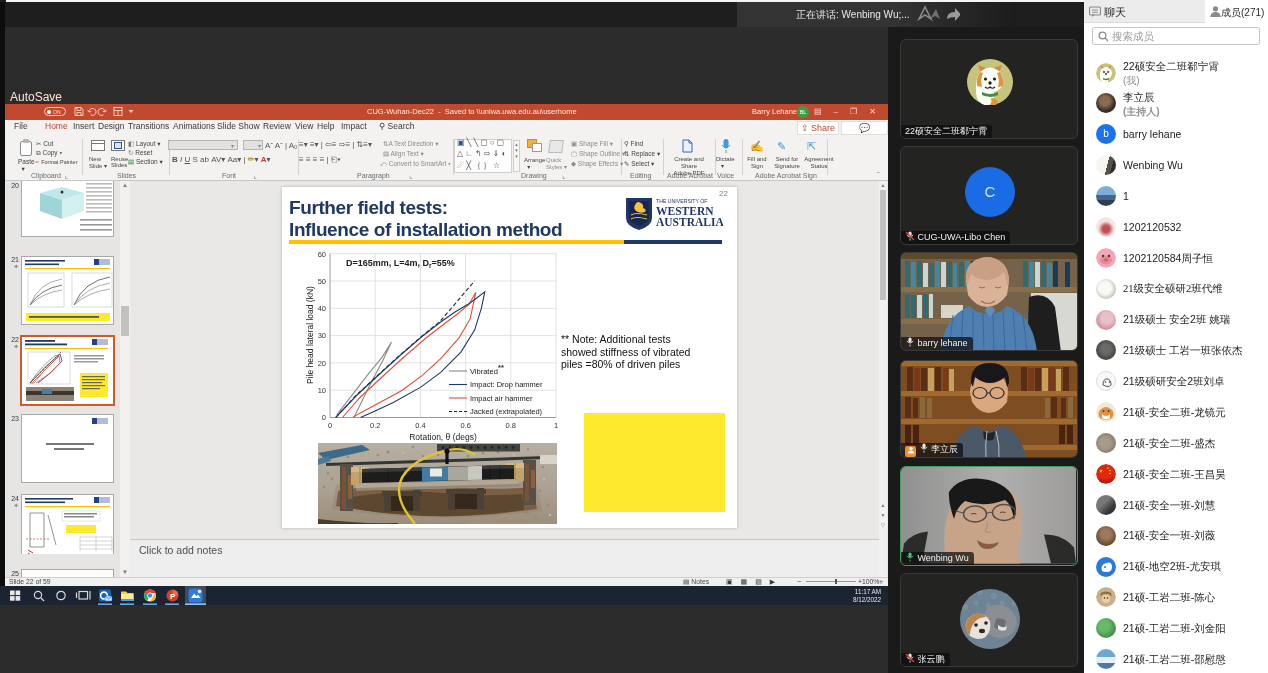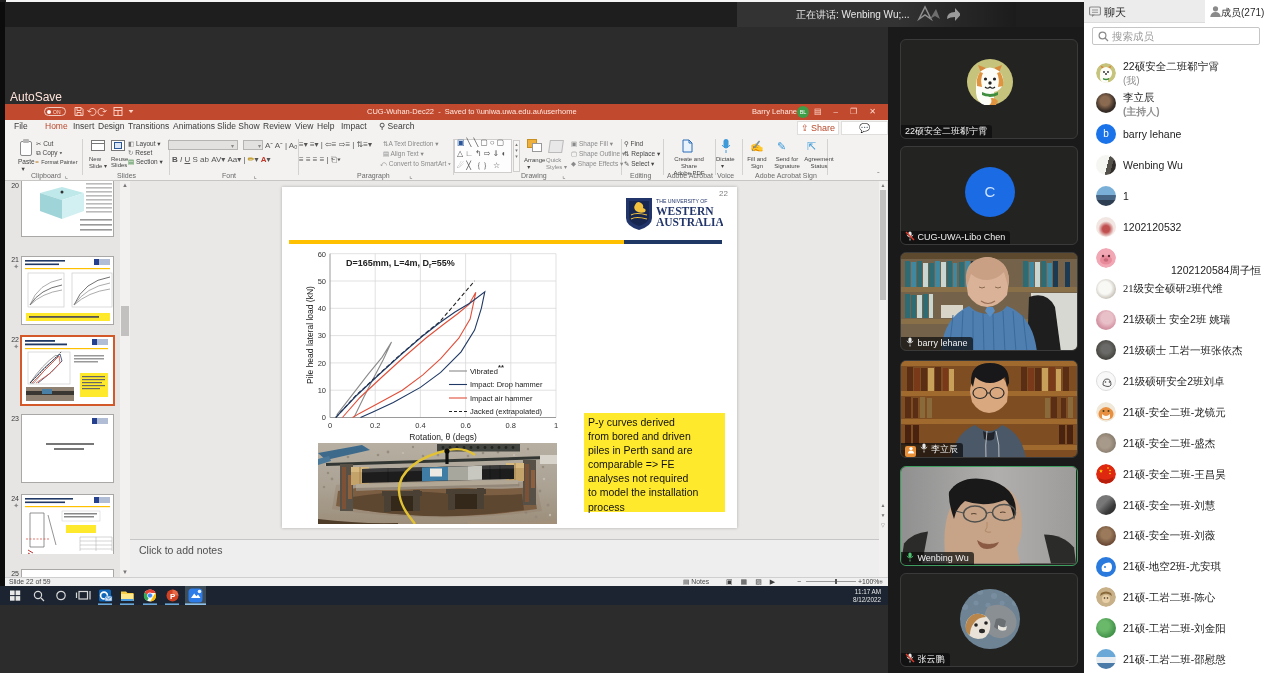--- a/index.html
+++ b/index.html
@@ -275,20 +275,21 @@
 <div class="abs" style="left:120px;top:181px;width:10px;height:9px;background:#f2f1f0;color:#777;font-size:6px;text-align:center;line-height:9px;">▲</div>
 <div class="abs" style="left:121px;top:306px;width:8px;height:30px;background:#c2c1c0;"></div>
 <div class="abs" style="left:120px;top:568px;width:10px;height:9px;background:#f2f1f0;color:#777;font-size:6px;text-align:center;line-height:9px;">▼</div>
 
 <div class="abs" style="left:879px;top:181px;width:8px;height:396px;background:#f2f1f0;"></div>
 <div class="abs" style="left:879px;top:181px;width:8px;height:8px;color:#777;font-size:5px;text-align:center;line-height:8px;">▲</div>
 <div class="abs" style="left:880px;top:190px;width:6px;height:110px;background:#c2c1c0;"></div>
 <div class="abs" style="left:879px;top:500px;width:8px;height:77px;color:#777;font-size:5px;text-align:center;line-height:10px;">▲<br>▼<br>▽</div>
 
 <div class="abs" id="slide" style="left:281.5px;top:187px;width:455px;height:341px;background:#fff;box-shadow:0 0 3px rgba(0,0,0,0.25);"></div>
+<div class="abs" style="left:289px;top:197px;color:#203864;font-size:19px;font-weight:bold;line-height:22px;letter-spacing:-0.4px;">Further field tests:<br>Influence of installation method</div>
 <div class="abs" style="left:719px;top:189px;color:#808080;font-size:8px;">22</div>
 <div class="abs" style="left:289px;top:240px;width:335px;height:3.5px;background:#ffc000;"></div>
 <div class="abs" style="left:624px;top:240px;width:98px;height:3.5px;background:#203864;"></div>
 
 <svg class="abs" style="left:623px;top:195px;" width="100" height="38" viewBox="0 0 100 38">
   <path d="M3 3 h26 v20 q0 8 -13 12 q-13 -4 -13 -12 z" fill="#22356b"></path>
   <path d="M6 6 h20 v16 q0 6 -10 9 q-10 -3 -10 -9 z" fill="#17264f"></path>
   <path d="M8 20 q5 -3 16 0 M8 24 q5 -3 16 0" stroke="#f2c23e" stroke-width="1.2" fill="none"></path>
   <path d="M12 10 q2 -5 6 -2 q3 2 2 5 q4 1 2 4 q-5 2 -9 -1 q-3 -3 -1 -6z" fill="#f2c23e"></path>
   <text x="33" y="8" fill="#22356b" font-size="5.2" font-family="Liberation Sans">THE UNIVERSITY OF</text>
@@ -332,23 +333,23 @@
         <text x="498" y="370" font-weight="bold">**</text>
     <path d="M449 384.5 h18" stroke="#1f3864" stroke-width="1.1"></path>
     <text x="470" y="387">Impact: Drop hammer</text>
     <path d="M449 398 h18" stroke="#e04f3a" stroke-width="1.1"></path>
     <text x="470" y="400.5">Impact air hammer</text>
     <path d="M449 411.5 h18" stroke="#222" stroke-width="1.1" stroke-dasharray="3 2"></path>
     <text x="470" y="414">Jacked (extrapolated)</text>
   </g>
 </svg>
 
+<div class="abs" style="left:561px;top:333px;width:135px;color:#111;font-size:10.5px;line-height:12.7px;">** Note: Additional tests showed stiffness of vibrated piles =80% of driven piles</div>
 
 <div class="abs" style="left:584px;top:413px;width:141px;height:99px;background:#ffe92d;"></div>
-<div class="abs" style="left:588px;top:415px;width:140px;color:#111;font-size:10.5px;line-height:14.1px;">P-y curves derived<br>from bored and driven<br>piles in Perth sand are<br>comparable =&gt; FE<br>analyses not required<br>to model the installation<br>process</div>
 
 <svg class="abs" style="left:318px;top:443px;" width="239" height="81" viewBox="0 0 239 81">
   <defs>
     <linearGradient id="grav" x1="0" y1="0" x2="0" y2="1">
       <stop offset="0" stop-color="#b6afa2"></stop>
           <stop offset="0.55" stop-color="#aba294"></stop>
           <stop offset="1" stop-color="#9c8e7a"></stop>
     </linearGradient>
   </defs>
   <rect width="239" height="81" fill="url(#grav)"></rect>
@@ -800,21 +801,21 @@
 <div class="mname" style="top:190px;">1</div>
 <div class="mava" style="top:216.9px;background:radial-gradient(circle at 50% 60%,#c05050 0 22%,#f2e6e2 50%);"></div>
 <div class="mname" style="top:221px;">1202120532</div>
 <div class="mava" style="top:247.8px;"><svg width="20" height="20">
         <circle cx="10" cy="10" r="10" fill="#f2a8b4"></circle>
         <ellipse cx="10" cy="12" rx="6" ry="4.5" fill="#e88a9a"></ellipse>
         <circle cx="7" cy="8" r="1.2" fill="#5a2a34"></circle>
         <circle cx="13" cy="8" r="1.2" fill="#5a2a34"></circle>
         <ellipse cx="10" cy="12" rx="2.4" ry="1.8" fill="#c86a7a"></ellipse>
       </svg></div>
-<div class="mname" style="top:264px;margin-left:48px;">1202120584周子恒</div>
+<div class="mname" style="top:252px;">1202120584周子恒</div>
 <div class="mava" style="top:278.6px;background:radial-gradient(circle at 45% 45%,#f8f8f5 0 40%,#c9c4ba 70%,#a8a298);"></div>
 <div class="mname" style="top:282px;font-family:Liberation Serif, serif;">21级安全硕研2班代维</div>
 <div class="mava" style="top:309.5px;background:radial-gradient(circle at 55% 40%,#e8c0c8 0 35%,#d89aa8 60%,#b87888);"></div>
 <div class="mname" style="top:313px;">21级硕士 安全2班 姚瑞</div>
 <div class="mava" style="top:340.4px;background:radial-gradient(circle at 50% 45%,#6a6a68 0 30%,#45443f 70%,#32312e);"></div>
 <div class="mname" style="top:344px;">21级硕士 工岩一班张依杰</div>
 <div class="mava" style="top:371.3px;background:#f8f8f8;border:0.5px solid #ddd;"><svg width="20" height="20">
         <path d="M6 13 q0-6 4-6 q4 0 4 6 q-2 3 -8 0z" fill="none" stroke="#555" stroke-width="1"></path>
         <circle cx="8.5" cy="10" r="0.8" fill="#444"></circle>
         <circle cx="12.5" cy="10" r="0.8" fill="#444"></circle>

